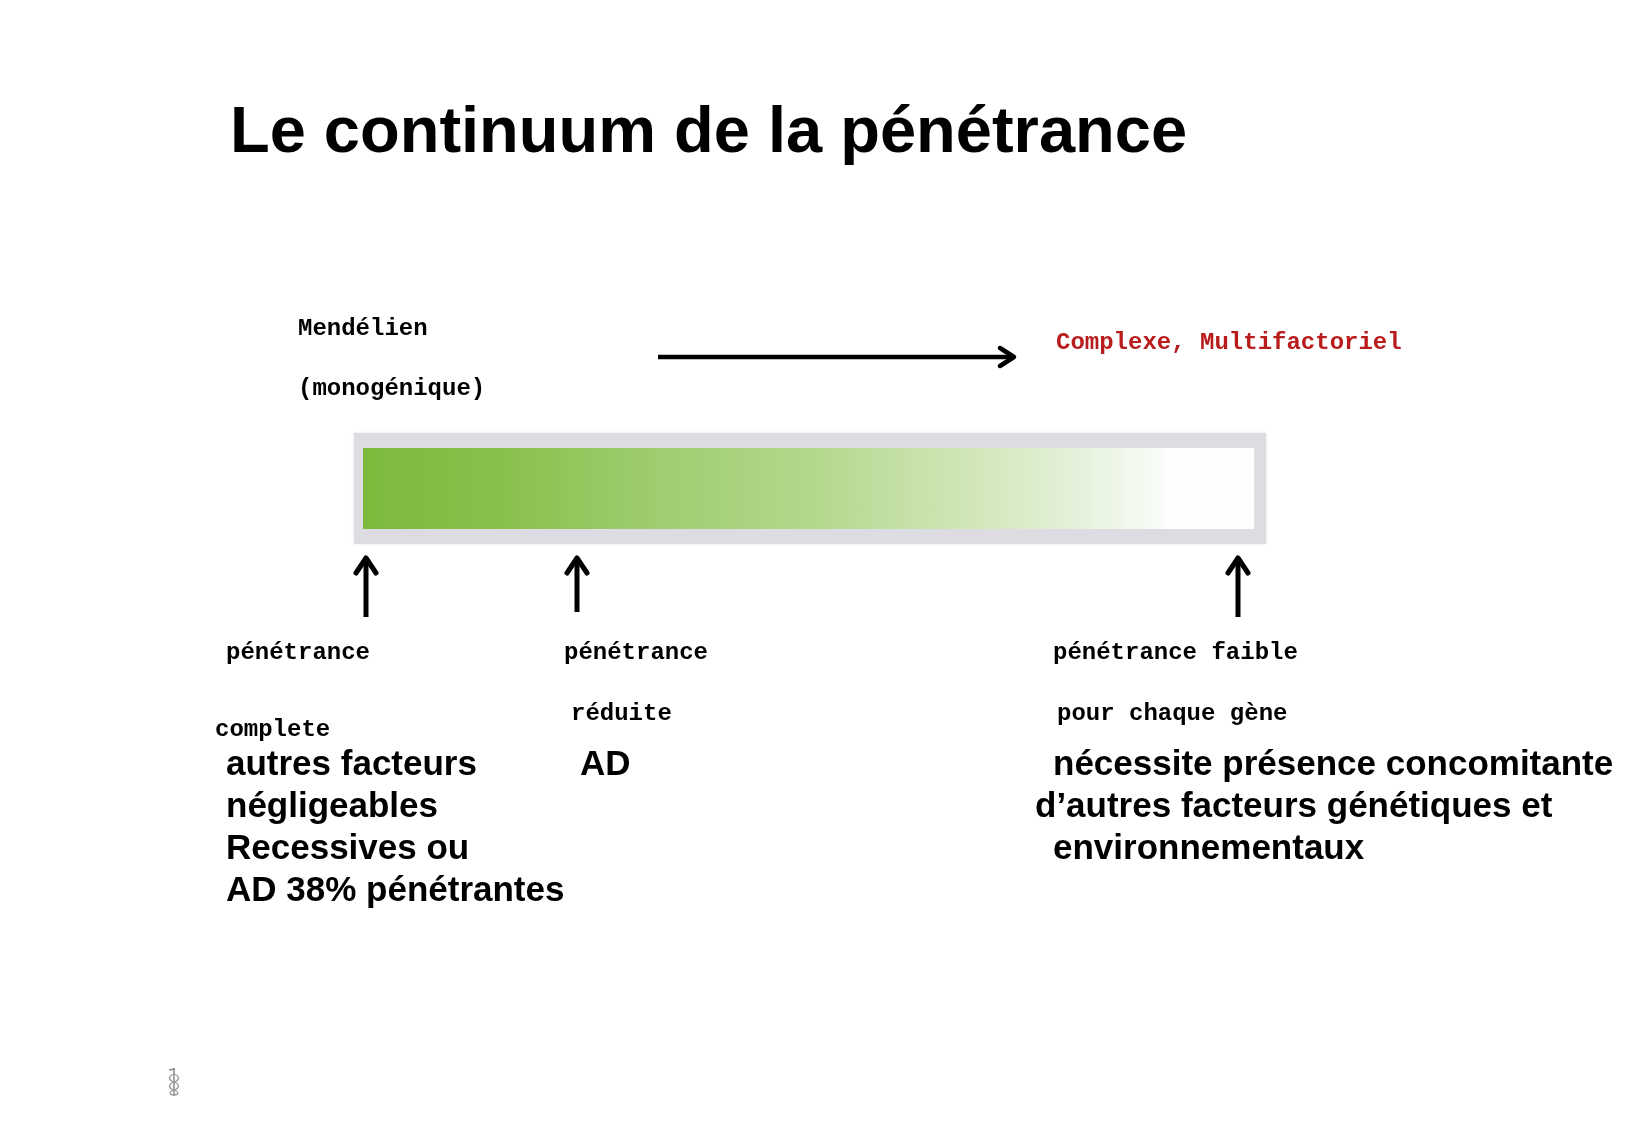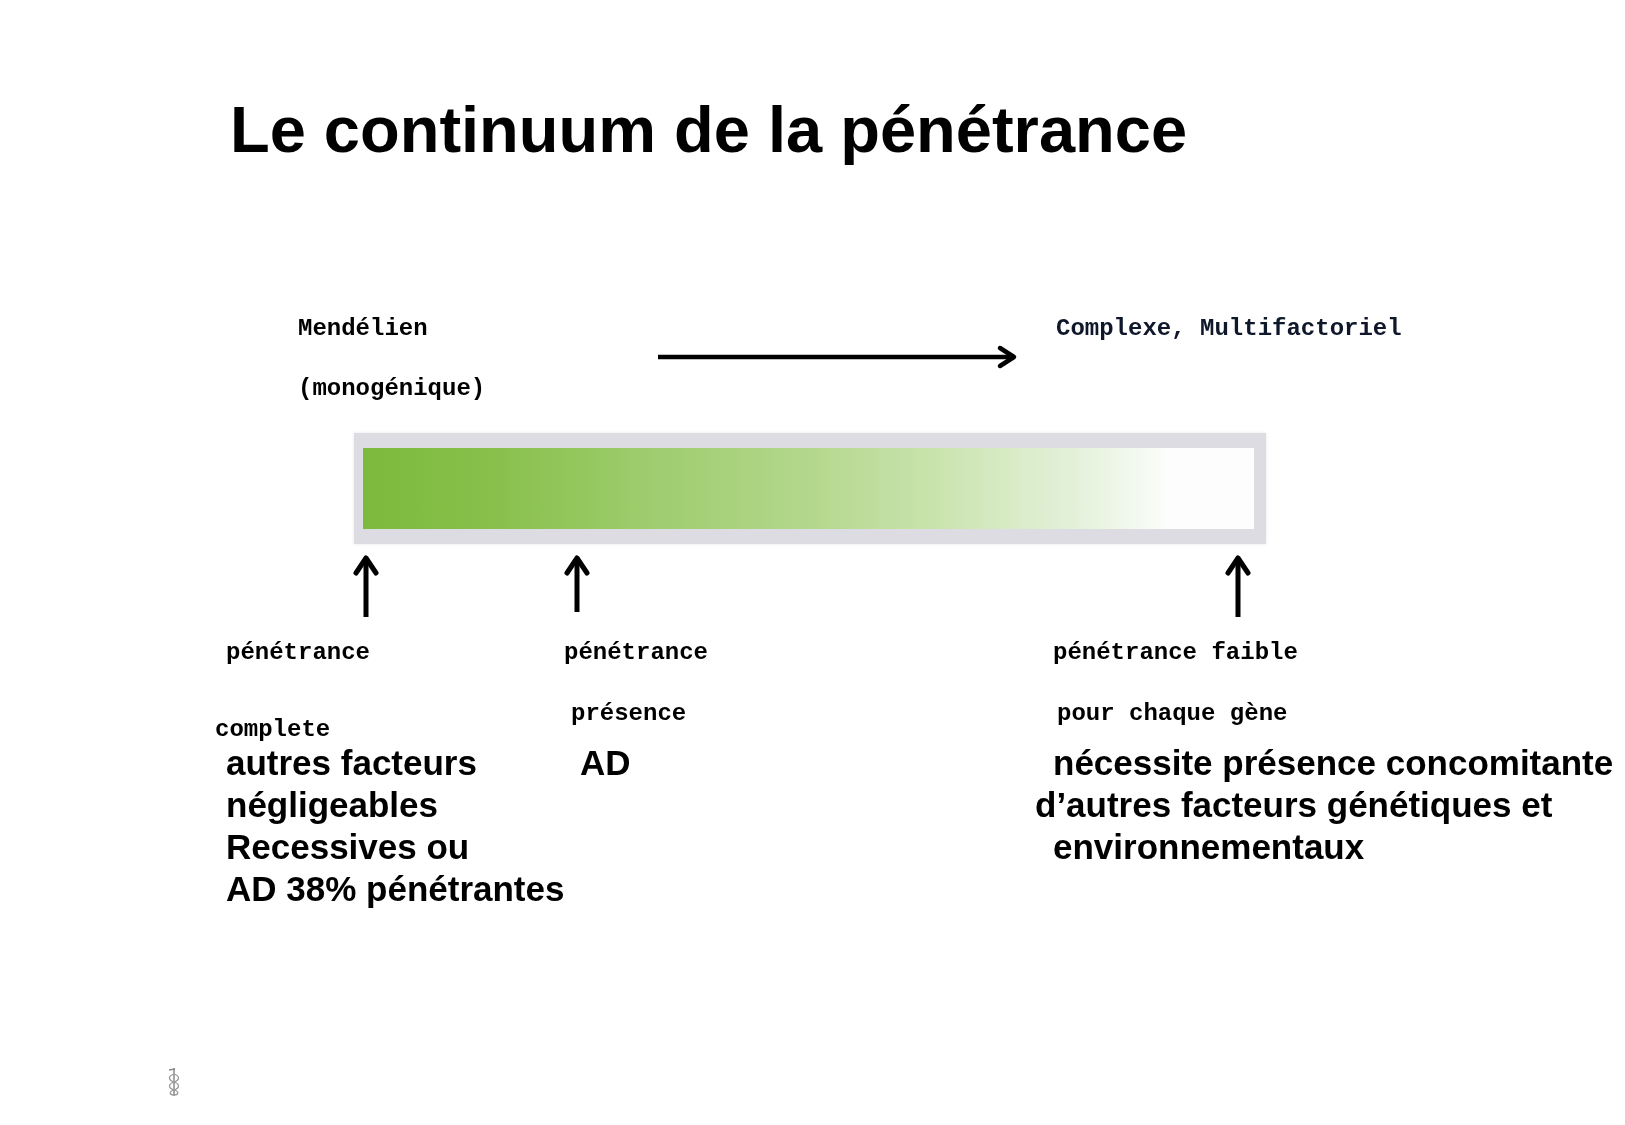--- a/index.html
+++ b/index.html
@@ -2,21 +2,21 @@
 <html><head>
 <meta charset="utf-8">
 <style>
   html, body { margin:0; padding:0; background:#ffffff; }
   body { width:1625px; height:1125px; position:relative; overflow:hidden;
          font-family:"Liberation Sans", sans-serif; color:#000; }
   .abs { position:absolute; white-space:nowrap; }
   .title { font-size:65px; font-weight:bold; left:0; width:1417px; text-align:center; top:92px; line-height:76px; }
   .big { font-size:24px; font-weight:bold; line-height:46px;font-family:Liberation Mono, monospace; }
   .small { font-size:35px; font-weight:bold; line-height:32px; }
-  .blue { color:#0f172a; }
+  .blue { color:#b91c1c;margin-top:14px; }
   .bar-frame { left:354px; top:433px; width:912px; height:111px; background:#dcdce2;
                box-shadow:0 0 3px #e6e6ea; }
   .bar-inner { position:absolute; left:9px; top:15px; right:12px; bottom:15px;
                background:linear-gradient(to right, #7cba3c 0%, #88c04c 15%, #9ccb6a 30%, #b3d78c 50%, #cbe4b0 65%, #e4f1da 80%, #ffffff 92%, #ffffff 100%); }
   .bar-inner::after { content:""; position:absolute; right:0; top:0; bottom:0; width:90px; background:#fdfdfd; }
   svg { position:absolute; overflow:visible; }
 </style>
 </head>
 <body>
 
@@ -53,21 +53,21 @@
   <div class="abs big" style="left:226px; top:630px;">pénétrance</div>
   <div class="abs big" style="left:215px; top:691px;margin-top:16px;">complete</div>
   <div class="abs small" style="left:226px; top:747px;">autres facteurs</div>
   <div class="abs small" style="left:226px; top:789px;">négligeables</div>
   <div class="abs small" style="left:226px; top:831px;">Recessives ou</div>
   <div class="abs small" style="left:226px; top:873px;">AD 38% pénétrantes</div>
 </div>
 
 <div>
   <div class="abs big" style="left:564px; top:630px;">pénétrance</div>
-  <div class="abs big" style="left:571px; top:691px;">présence</div>
+  <div class="abs big" style="left:571px; top:691px;">réduite</div>
   <div class="abs small" style="left:580px; top:747px;">AD</div>
 </div>
 
 <div>
   <div class="abs big" style="left:1053px; top:630px;">pénétrance faible</div>
   <div class="abs big" style="left:1057px; top:691px;">pour chaque gène</div>
   <div class="abs small" style="left:1053px; top:747px;">nécessite présence concomitante</div>
   <div class="abs small" style="left:1035px; top:789px;">d’autres facteurs génétiques et</div>
   <div class="abs small" style="left:1053px; top:831px;">environnementaux</div>
 </div>

